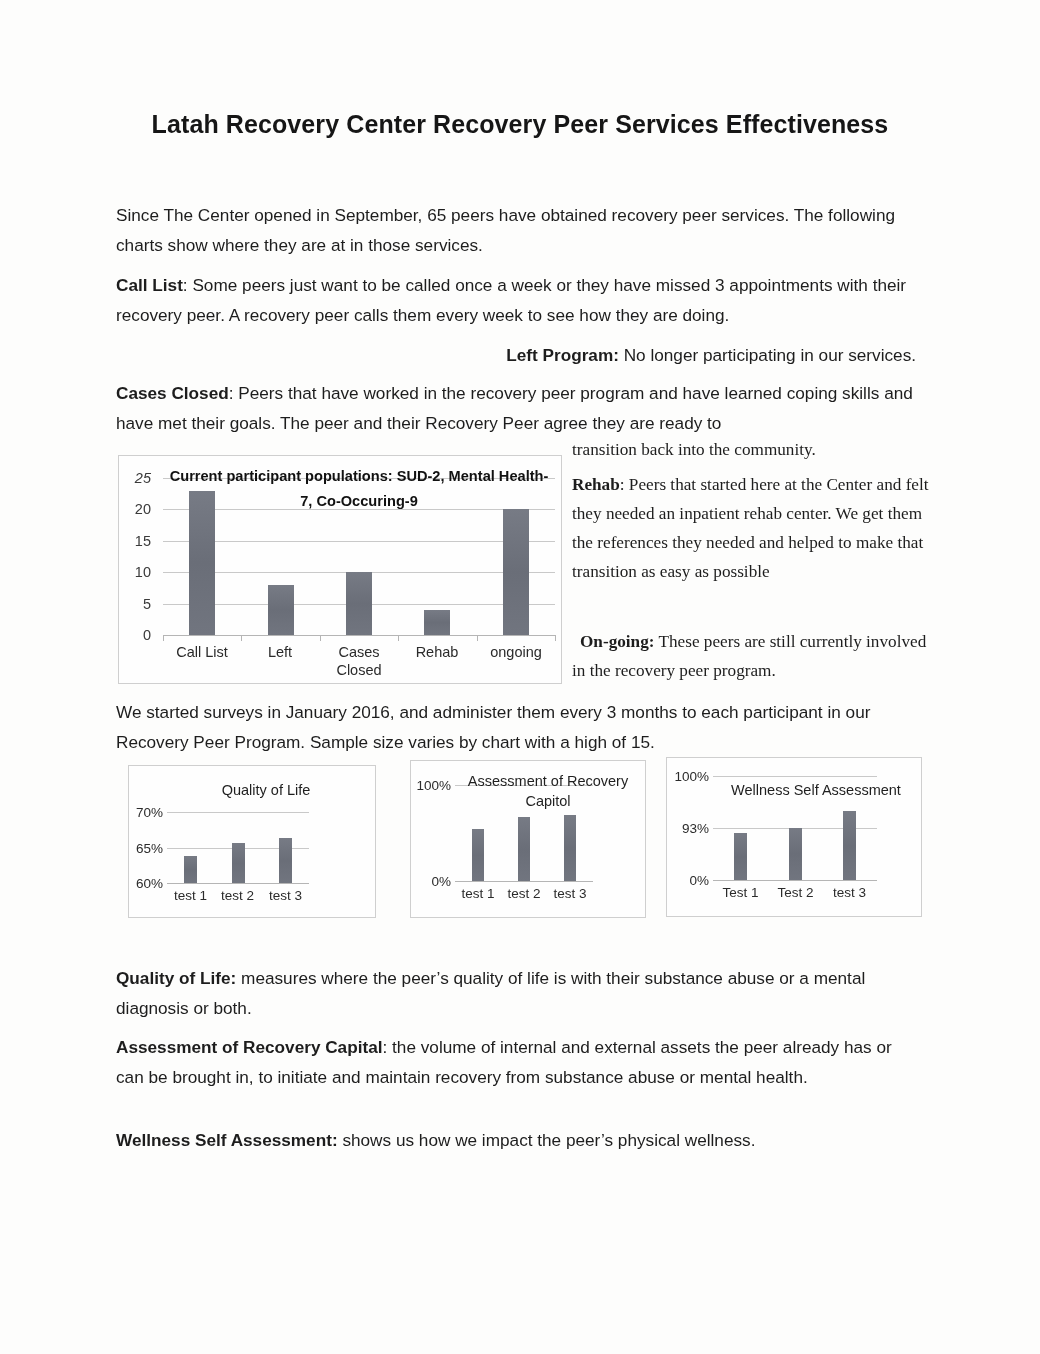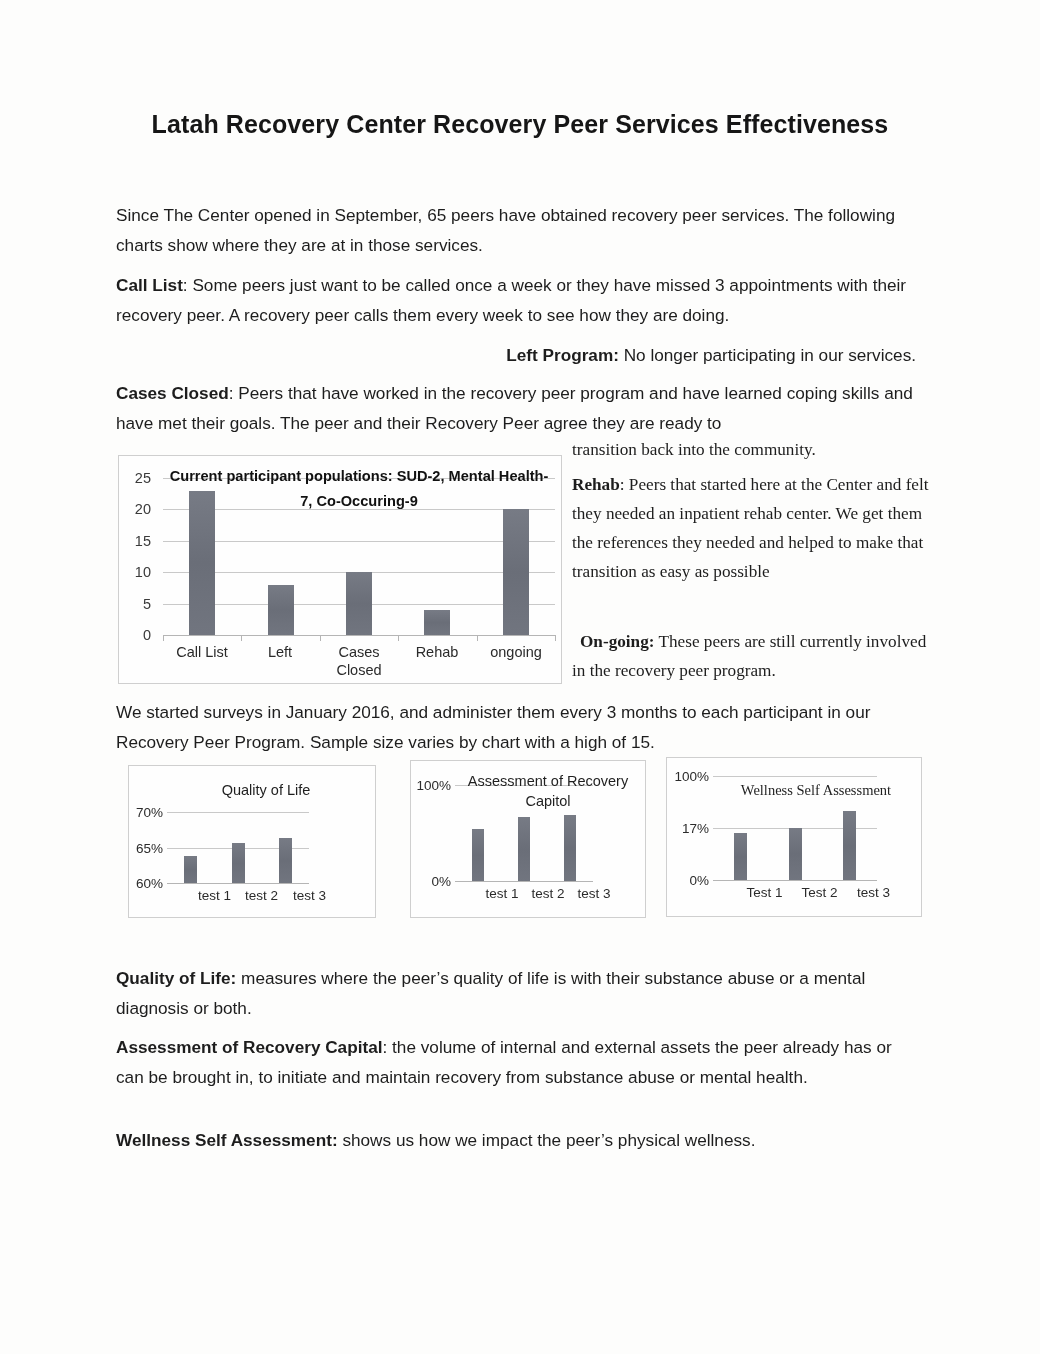--- a/index.html
+++ b/index.html
@@ -94,21 +94,21 @@
 
   .sm-title {
     position:absolute; text-align:center;
     font-size:14.5px; color:#1f1f1f; line-height:20px; z-index:3;
   }
   .sm-ytick {
     position:absolute; font-size:13.5px; color:#2b2b2b;
     transform:translateY(-50%); text-align:right;
   }
   .sm-xlabel {
-    position:absolute; text-align:center; font-size:13.5px; color:#2b2b2b;margin-left:24px;
+    position:absolute; text-align:center; font-size:13.5px; color:#2b2b2b;
   }
 </style>
 </head>
 <body>
 
 <div class="page">
 
   <div class="title">Latah Recovery Center Recovery Peer Services Effectiveness</div>
 
   <div class="para col-left" id="p-intro">
@@ -146,21 +146,21 @@
         <div class="ytick" style="top: 179px; left: 0px; width: 32px;">0</div>
         <div class="gridline" style="left: 44px; width: 392px; top: 148px;"></div>
         <div class="ytick" style="top: 148px; left: 0px; width: 32px;">5</div>
         <div class="gridline" style="left: 44px; width: 392px; top: 116px;"></div>
         <div class="ytick" style="top: 116px; left: 0px; width: 32px;">10</div>
         <div class="gridline" style="left: 44px; width: 392px; top: 85px;"></div>
         <div class="ytick" style="top: 85px; left: 0px; width: 32px;">15</div>
         <div class="gridline" style="left: 44px; width: 392px; top: 53px;"></div>
         <div class="ytick" style="top: 53px; left: 0px; width: 32px;">20</div>
         <div class="gridline" style="left: 44px; width: 392px; top: 22px;"></div>
-        <div class="ytick" style="top: 22px; left: 0px; width: 32px;">25</div>
+        <div class="ytick" style="top: 22px; left: 0px; width: 32px; font-style: italic;">25</div>
         <div class="axisline" style="left: 44px; width: 392px; top: 179px; height: 1px;"></div>
         <div class="bar" style="left: 70px; width: 26px; top: 35px; height: 144px; bottom: auto;"></div>
         <div class="xlabel" style="left: 44px; width: 78px; top: 187px;">Call List</div>
         <div class="axisline" style="left: 44px; width: 1px; top: 179px; height: 6px;"></div>
         <div class="bar" style="left: 149px; width: 26px; top: 129px; height: 50px; bottom: auto;"></div>
         <div class="xlabel" style="left: 122px; width: 78px; top: 187px;">Left</div>
         <div class="axisline" style="left: 122px; width: 1px; top: 179px; height: 6px;"></div>
         <div class="bar" style="left: 227px; width: 26px; top: 116px; height: 63px; bottom: auto;"></div>
         <div class="xlabel" style="left: 201px; width: 78px; top: 187px;">Cases Closed</div>
         <div class="axisline" style="left: 201px; width: 1px; top: 179px; height: 6px;"></div>
@@ -208,26 +208,26 @@
         <div class="bar" style="left: 61px; width: 12px; top: 68px; height: 52px; bottom: auto;"></div>
         <div class="sm-xlabel" style="left: 44px; width: 46px; top: 125px;">test 1</div>
         <div class="bar" style="left: 107px; width: 12px; top: 56px; height: 64px; bottom: auto;"></div>
         <div class="sm-xlabel" style="left: 90px; width: 46px; top: 125px;">test 2</div>
         <div class="bar" style="left: 153px; width: 12px; top: 54px; height: 66px; bottom: auto;"></div>
         <div class="sm-xlabel" style="left: 136px; width: 46px; top: 125px;">test 3</div>
       </div>
   </div>
 
   <div class="chartbox" id="wsa-chart">
-    <div class="sm-title" style="left:48px;right:4px;top:22px;font-family:Liberation Serif, serif;">Wellness Self Assessment</div>
+    <div class="sm-title" style="left:48px;right:4px;top:22px;">Wellness Self Assessment</div>
     <div class="plot" id="wsa-plot" style="left:0;top:0;right:0;bottom:0;">
         <div class="gridline" style="left: 46px; width: 164px; top: 122px; background: rgb(169, 169, 169);"></div>
         <div class="sm-ytick" style="top: 122px; left: 2px; width: 40px;">0%</div>
         <div class="gridline" style="left: 46px; width: 164px; top: 70px;"></div>
-        <div class="sm-ytick" style="top: 70px; left: 2px; width: 40px;">17%</div>
+        <div class="sm-ytick" style="top: 70px; left: 2px; width: 40px;">93%</div>
         <div class="gridline" style="left: 46px; width: 164px; top: 18px;"></div>
         <div class="sm-ytick" style="top: 18px; left: 2px; width: 40px;">100%</div>
         <div class="axisline" style="left: 46px; width: 164px; top: 122px; height: 1px;"></div>
         <div class="bar" style="left: 67px; width: 13px; top: 75px; height: 47px; bottom: auto;"></div>
         <div class="sm-xlabel" style="left: 46px; width: 55px; top: 127px;">Test 1</div>
         <div class="bar" style="left: 122px; width: 13px; top: 70px; height: 52px; bottom: auto;"></div>
         <div class="sm-xlabel" style="left: 101px; width: 55px; top: 127px;">Test 2</div>
         <div class="bar" style="left: 176px; width: 13px; top: 53px; height: 69px; bottom: auto;"></div>
         <div class="sm-xlabel" style="left: 155px; width: 55px; top: 127px;">test 3</div>
       </div>

